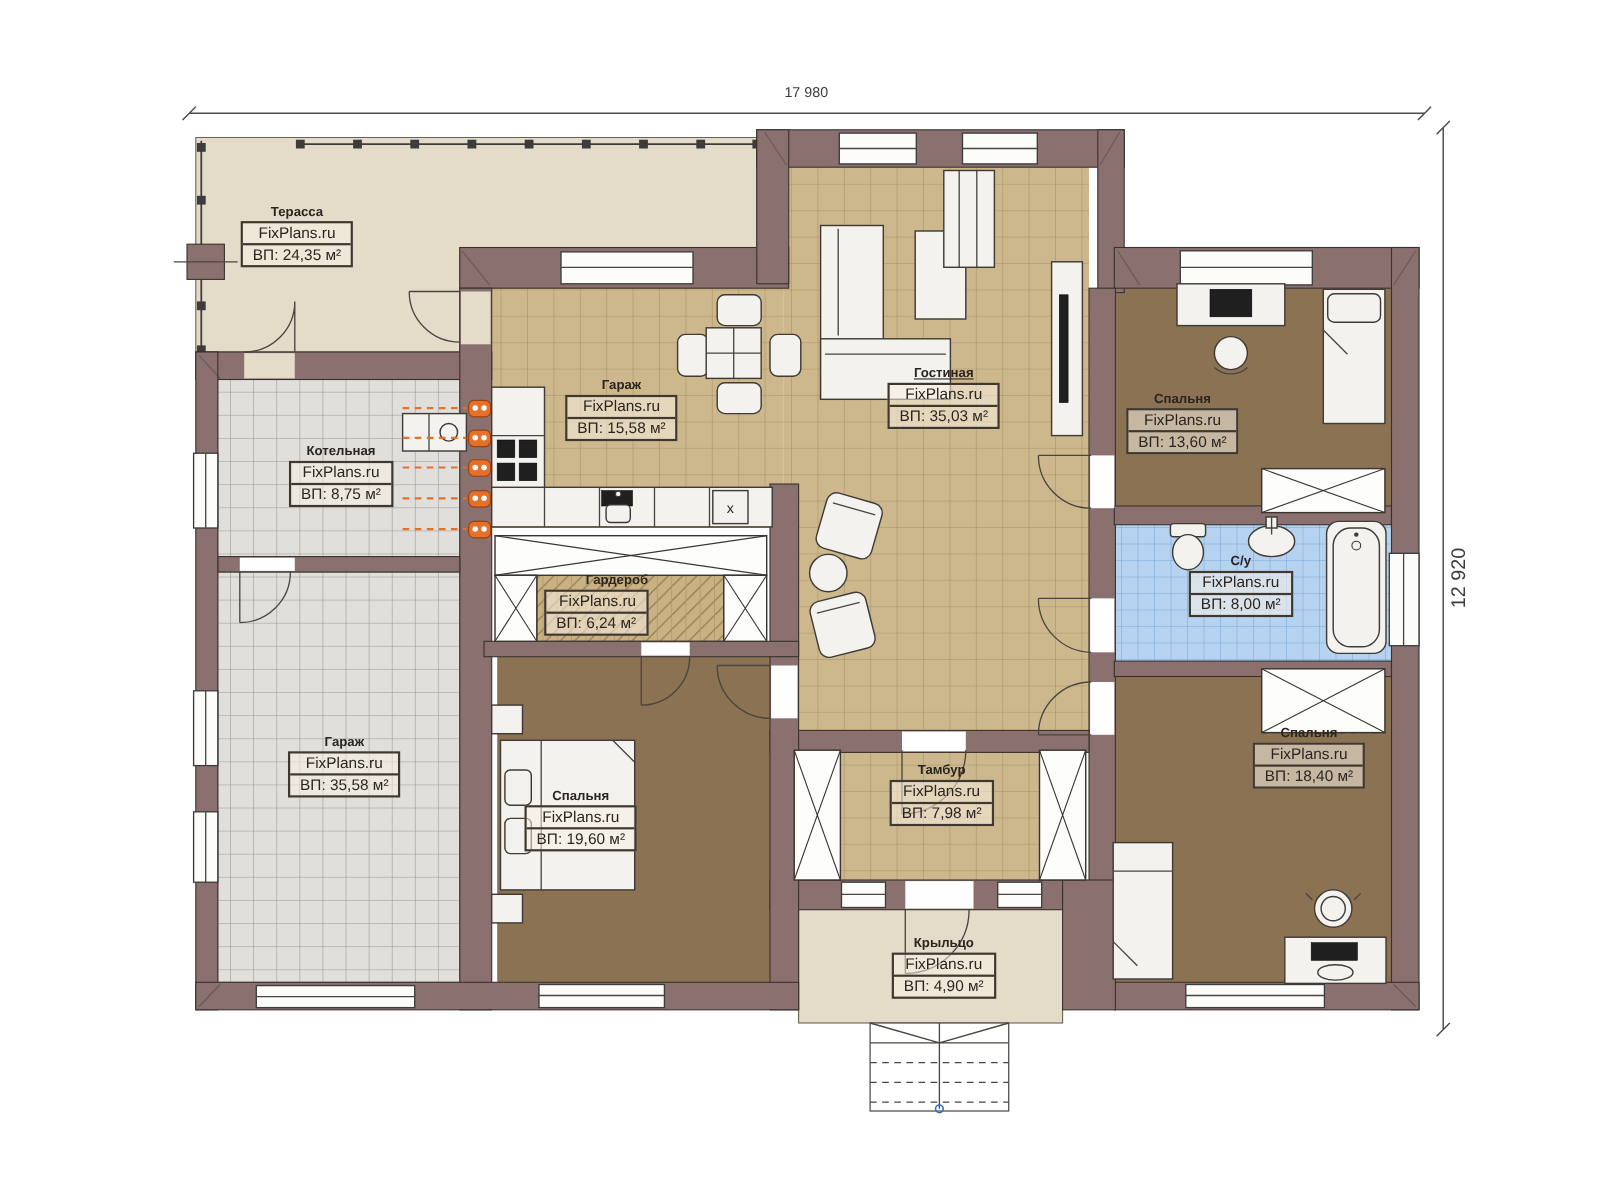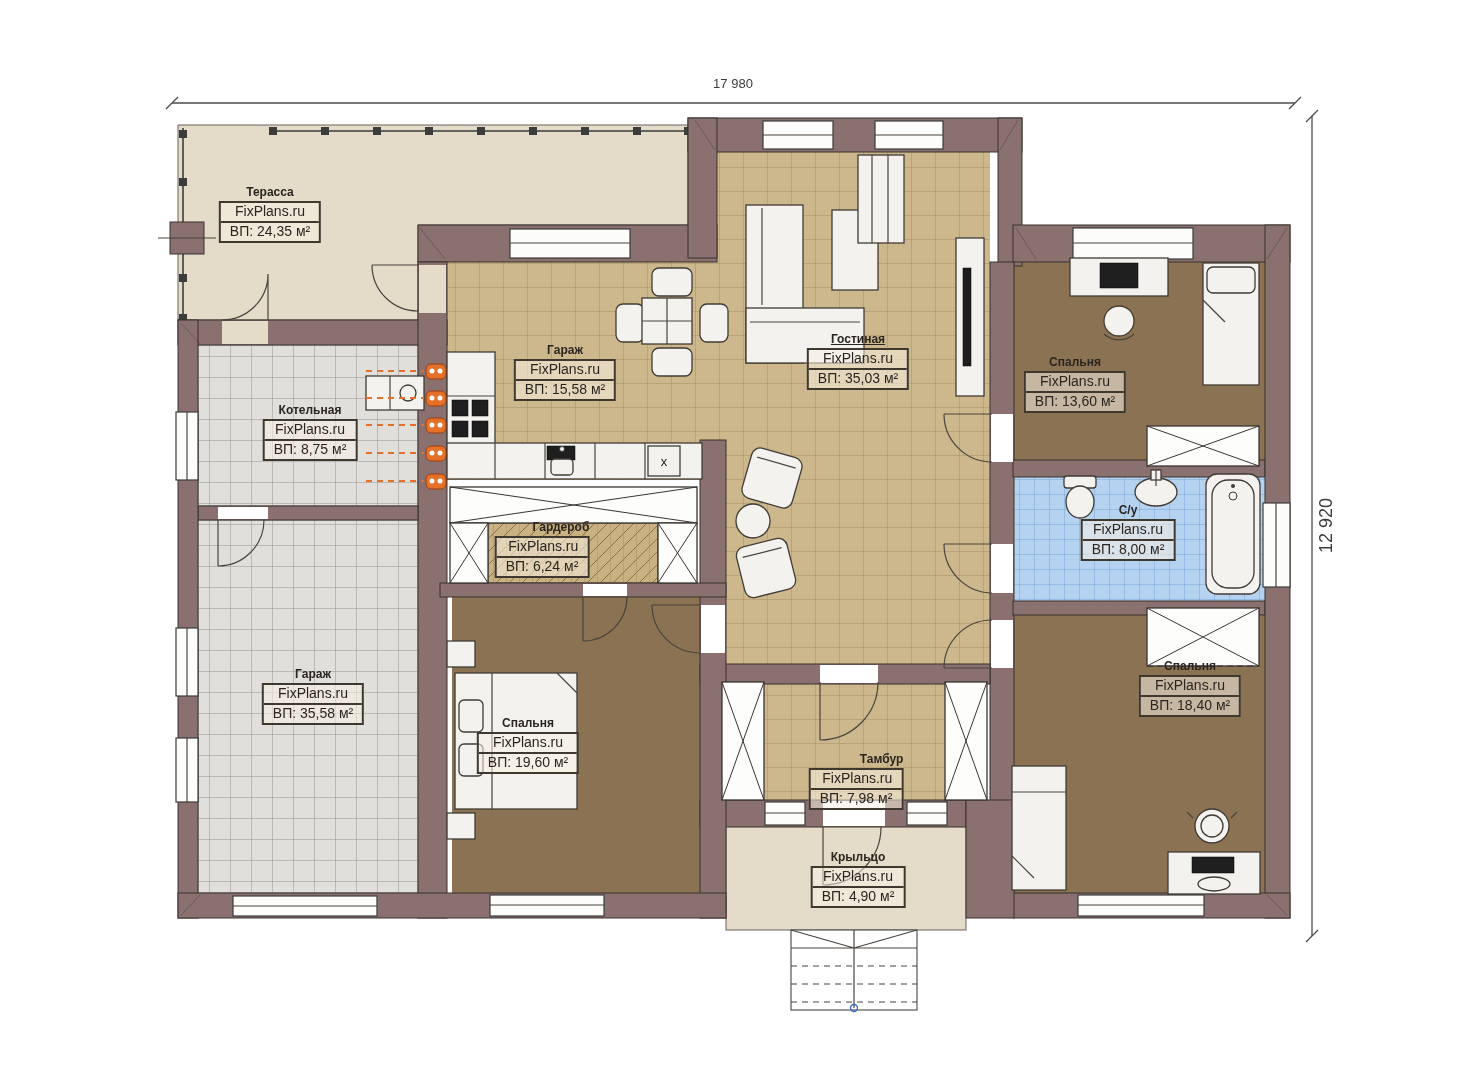--- a/index.html
+++ b/index.html
@@ -469,21 +469,21 @@
 <div class="room-label" style="left:313px;top:668px;">
   <div class="rname">Гараж</div>
   <div class="rbox"><div class="rrow">FixPlans.ru</div>
   <div class="rrow">ВП: 35,58 м²</div></div>
 </div>
 <div class="room-label" style="left:528px;top:717px;">
   <div class="rname">Спальня</div>
   <div class="rbox"><div class="rrow">FixPlans.ru</div>
   <div class="rrow">ВП: 19,60 м²</div></div>
 </div>
-<div class="room-label" style="left:856px;top:753px;text-align:right;">
+<div class="room-label" style="left:856px;top:694px;">
   <div class="rname">Тамбур</div>
   <div class="rbox"><div class="rrow">FixPlans.ru</div>
   <div class="rrow">ВП: 7,98 м²</div></div>
 </div>
 <div class="room-label" style="left:1190px;top:660px;">
   <div class="rname">Спальня</div>
   <div class="rbox"><div class="rrow">FixPlans.ru</div>
   <div class="rrow">ВП: 18,40 м²</div></div>
 </div>
 <div class="room-label" style="left:858px;top:851px;">

